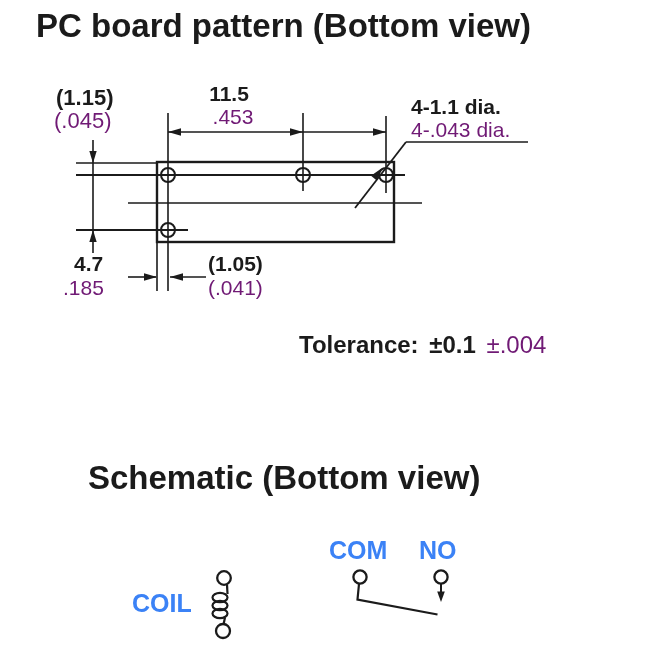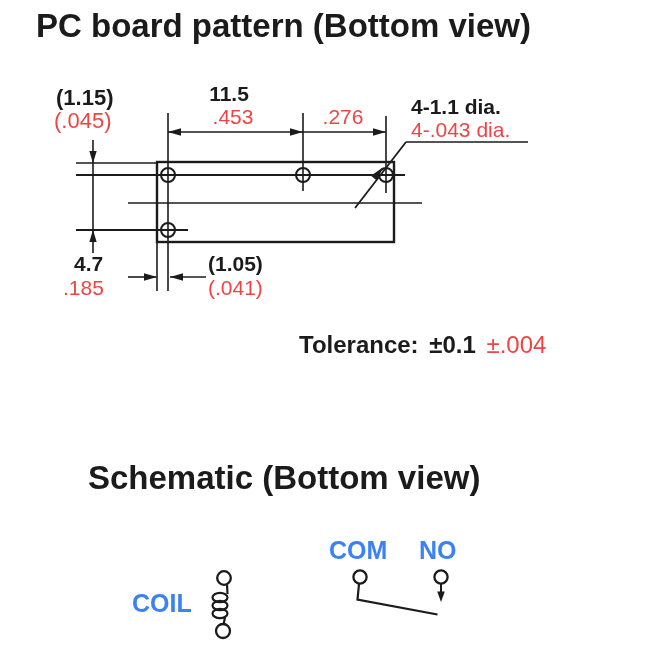--- a/index.html
+++ b/index.html
@@ -2,21 +2,21 @@
 <html><head>
 <meta charset="utf-8">
 <style>
   html,body{margin:0;padding:0;background:#ffffff;}
   .page{
     position:relative;width:627px;height:650px;background:#ffffff;
     font-family:"Liberation Sans", sans-serif;overflow:hidden;
   }
   .lbl{position:absolute;white-space:nowrap;line-height:1.04;}
   .mm{color:#1b1b1b;font-weight:700;}
-  .inch{color:#ef4444;font-weight:400;}
+  .inch{color:#701a75;font-weight:400;}
   .dim{font-size:21px;}
   .dim-lg{font-size:22px;text-align:center;}
   .ctr{width:100px;text-align:center;}
   .title{font-size:33px;font-weight:700;color:#1b1b1b;}
   .tol{font-size:24px;}
   .tol span{margin-right:4px;}
   .schlabel{font-size:25px;font-weight:700;color:#3b82f6;}
   svg{position:absolute;left:0;top:0;}
   .ln{stroke:#1b1b1b;fill:none;}
   .ah{fill:#1b1b1b;stroke:none;}
@@ -82,21 +82,20 @@
   </svg>
 
   <div class="lbl title" style="left:36px;top:9px;">PC board pattern (Bottom view)</div>
 
   <div class="lbl dim-lg mm" style="left:56px;top:87px;">(1.15)</div>
   <div class="lbl dim-lg inch" style="left:54px;top:110px;">(.045)</div>
 
   <div class="lbl dim mm ctr" style="left:179px;top:83px;">11.5</div>
   <div class="lbl dim inch ctr" style="left:183px;top:106px;">.453</div>
 
-  <div class="lbl dim inch ctr" style="left:293px;top:106px;">.276</div>
 
   <div class="lbl dim mm" style="left:411px;top:96px;">4-1.1 dia.</div>
   <div class="lbl dim inch" style="left:411px;top:119px;">4-.043 dia.</div>
 
   <div class="lbl dim mm" style="left:74px;top:253px;">4.7</div>
   <div class="lbl dim inch" style="left:63px;top:277px;">.185</div>
 
   <div class="lbl dim mm" style="left:208px;top:253px;">(1.05)</div>
   <div class="lbl dim inch" style="left:208px;top:277px;">(.041)</div>
 

